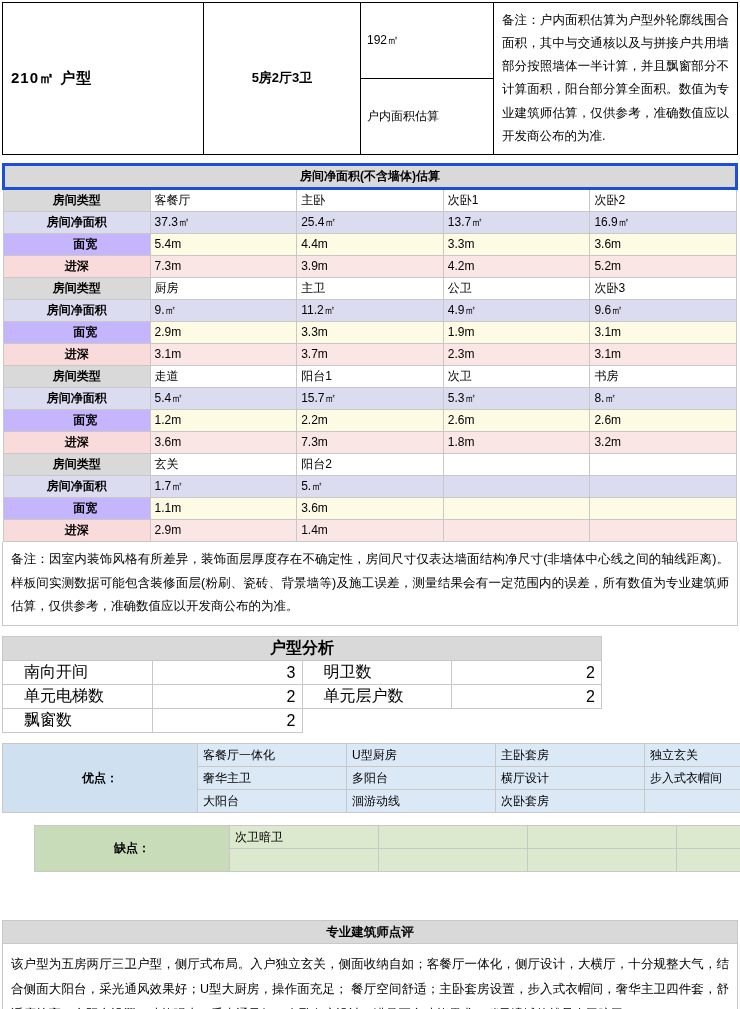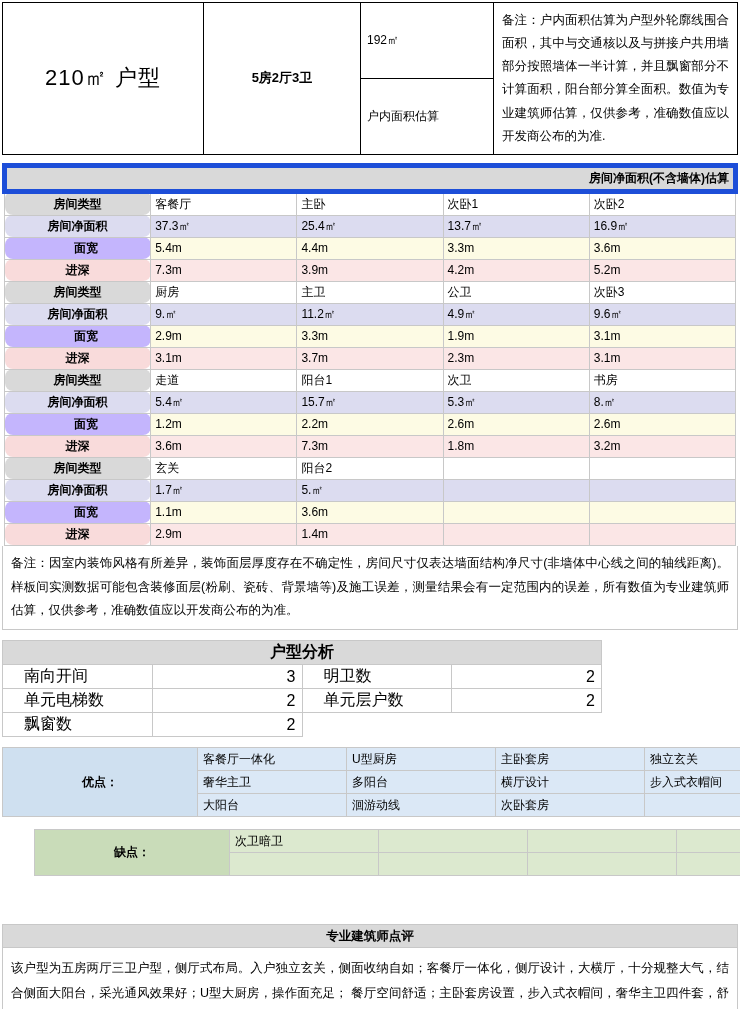--- a/index.html
+++ b/index.html
@@ -10,32 +10,32 @@
     font-size:12px;
     color:#000;
     -webkit-font-smoothing:antialiased;
   }
   .page{width:740px;position:relative;padding:0;box-sizing:border-box;}
 
   
   table{border-collapse:collapse;}
   .hdr{width:736px;margin:2px 2px 0 2px;table-layout:fixed;}
   .hdr td{border:1px solid #000;vertical-align:middle;padding:6px 8px;}
-  .hdr .c1{width:184px;text-align:center;font-size:22px;font-weight:normal;letter-spacing:1px;}
+  .hdr .c1{width:184px;font-size:15px;font-weight:bold;letter-spacing:1px;}
   .hdr .c2{width:140px;text-align:center;font-size:13px;font-weight:bold;}
   .hdr .c3{width:118px;font-size:12px;font-weight:normal;padding-left:6px;}
   .hdr .c4{font-size:12.5px;line-height:1.85;text-align:justify;}
   .hdr .sub{border-top:1px solid #000;}
 
   
   .netwrap{margin:8px 2px 0 2px;}
   .net{width:736px;table-layout:fixed;}
   .net td{border:1px solid #c8c8c8;height:19px;padding:1px 4px;font-size:12px;}
-  .net .title{background:#d9d9d9;text-align:right;font-weight:bold;border:5px solid #1d4ed8;}
-  .net .lbl{background:#d9d9d9;text-align:center;font-weight:bold;width:184px;border-radius:8px;}
+  .net .title{background:#d9d9d9;text-align:center;font-weight:bold;border:3px solid #1d4ed8;}
+  .net .lbl{background:#d9d9d9;text-align:center;font-weight:bold;width:184px;}
   .net .lbl-area{background:#dcdcf0;}
   .net .lbl-w{background:#c4b5fd;padding-left:21px;}
   .net .lbl-d{background:#f9dbdb;}
   .net .v-type{background:#ffffff;}
   .net .v-area{background:#dcdcf0;}
   .net .v-w{background:#fdfbe4;}
   .net .v-d{background:#fbe6e6;}
   .net .cell{width:138px;}
   .note{border:1px solid #c8c8c8;border-top:none;padding:6px 8px;font-size:12.5px;line-height:1.9;text-align:justify;}
 

